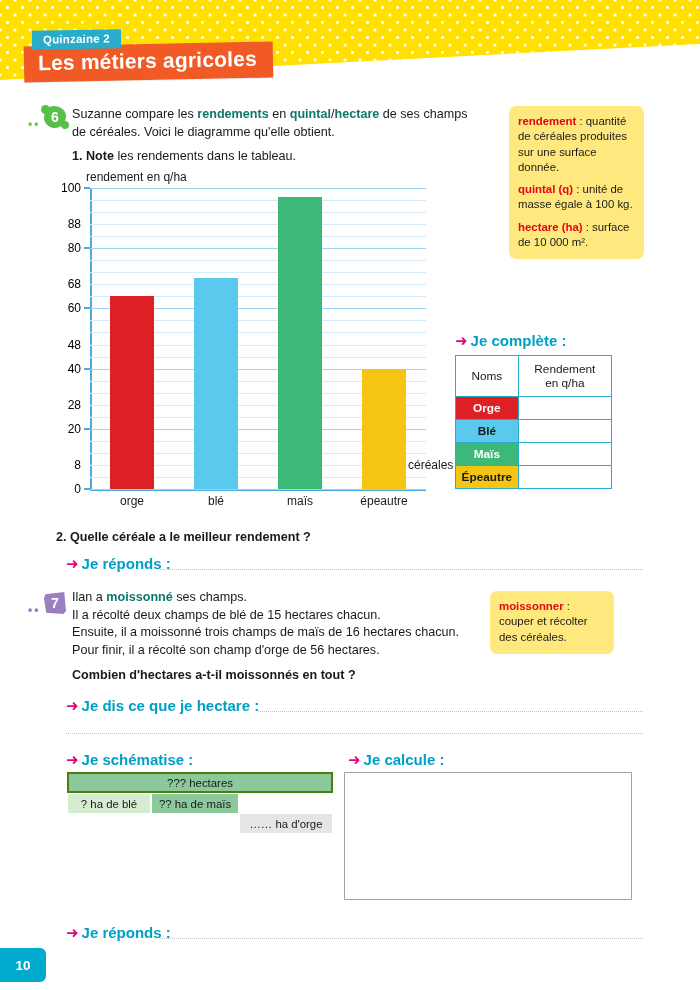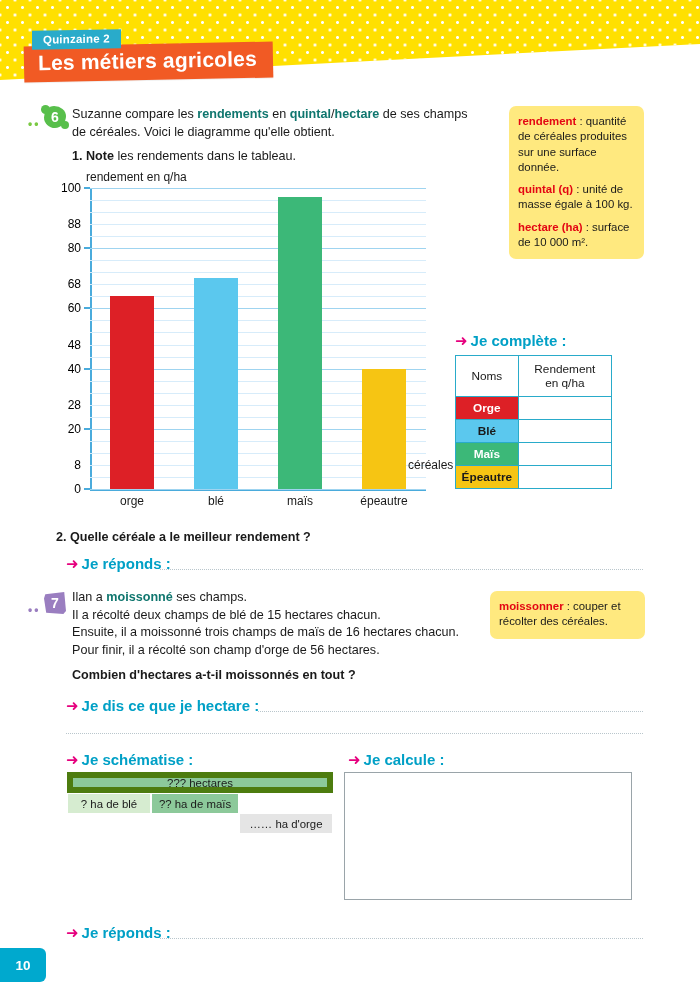--- a/index.html
+++ b/index.html
@@ -131,21 +131,21 @@
     font-weight:normal;
   }
   .tbl th{height:40px;font-size:11.8px;line-height:14px;color:#1a1a1a;}
   .tbl td.namecell{height:22px;font-weight:bold;font-size:11.8px;}
   .tbl td.valcell{height:22px;background:#ffffff;}
 
   
   .schema{position:absolute;font-size:11.4px;}
   .schema-top{
     height:21px;display:flex;align-items:center;justify-content:center;
-    background:#8cc99a;border:6px solid #4d7c0f;box-sizing:border-box;
+    background:#8cc99a;border:2px solid #4d7c0f;box-sizing:border-box;
   }
   .schema-row{display:flex;}
   .schema-cell{
     height:21px;display:flex;align-items:center;justify-content:center;
     border:1px solid #ffffff;box-sizing:border-box;
   }
 
   
   .calcbox{
     position:absolute;border:1.2px solid #9aa4a9;background:#ffffff;
@@ -297,21 +297,21 @@
 <div class="badge purple" style="left:44px;top:592px;">7</div>
 
 <div class="para" style="left:72px;top:589px;width:420px;">
   <span>Ilan a </span><span class="red">moissonné</span><span> ses champs.</span><br>
   <span>Il a récolté deux champs de blé de 15 hectares chacun.</span><br>
   <span>Ensuite, il a moissonné trois champs de maïs de 16 hectares chacun.</span><br>
   <span>Pour finir, il a récolté son champ d'orge de 56 hectares.</span>
 </div>
 <div class="para bold" style="left:72px;top:667px;">Combien d'hectares a-t-il moissonnés en tout ?</div>
 
-<div class="gloss" style="left:490px;top:591px;width:155px;">
+<div class="gloss" style="left:490px;top:591px;width:124px;">
   <p>
     <span class="term">moissonner</span><span> : </span><span>couper et récolter des céréales.</span>
   </p>
 </div>
 
 <div class="prompt" style="left:66px;top:697px;">
   <span class="arrow">➜</span><span>Je dis ce que je hectare :</span>
 </div>
 <div class="dotline" style="left:258px;top:711px;width:385px;"></div>
 <div class="dotline" style="left:66px;top:733px;width:577px;"></div>

